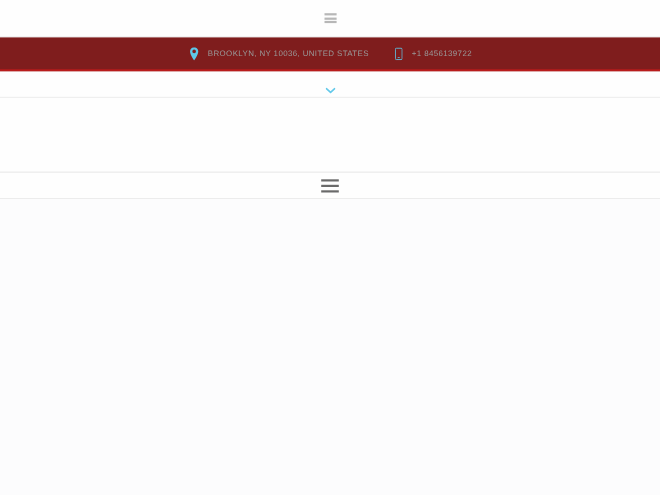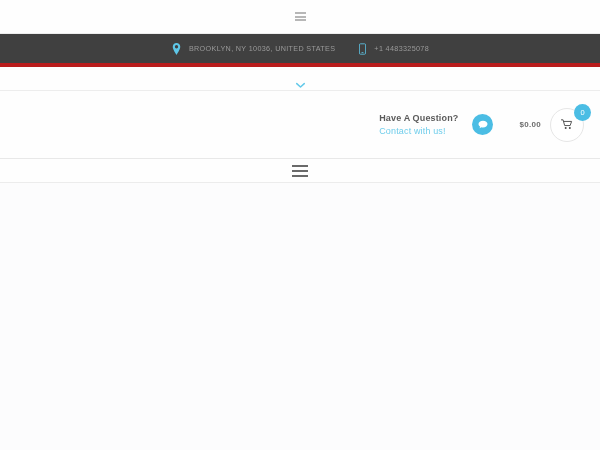--- a/index.html
+++ b/index.html
@@ -43,25 +43,25 @@
     display: block;
     height: 2px;
     width: 100%;
     background: #b7b7b7;
     border-radius: 0;
   }
 
   
   .infobar {
     height: 29px;
-    border-bottom: 4px solid #b91c1c;
-    display: flex;
-    align-items: center;
-    justify-content: center;
-    background: #404040;
+    border-bottom: 2px solid #b91c1c;
+    display: flex;
+    align-items: center;
+    justify-content: center;
+    background: #7f1d1d;
   }
   .info-list {
     display: flex;
     align-items: center;
     gap: 21px;
   }
   .info-item {
     display: flex;
     align-items: center;
     gap: 6px;
@@ -246,65 +246,38 @@
         <span class="info-text">BROOKLYN, NY 10036, UNITED STATES</span>
       </div>
 
       <div class="info-item">
         <span class="ico">
           <svg viewBox="0 0 10 16" width="7" height="12" aria-hidden="true">
             <rect x="0.6" y="0.6" width="8.8" height="14.8" rx="1.4" ry="1.4" fill="none" stroke="#5ec7e8" stroke-width="1.2"></rect>
             <rect x="3.4" y="12.2" width="3.2" height="1.2" rx="0.6" fill="#5ec7e8"></rect>
           </svg>
         </span>
-        <span class="info-text plain">+1 4483325078</span>
+        <span class="info-text plain">+1 8456139722</span>
       </div>
 
 
     </div>
   </div>
 
   <div class="chevronbar">
     <span class="chevron">
       <svg viewBox="0 0 12 8" width="9" height="7" aria-hidden="true">
         <path d="M1 1.5 L6 6 L11 1.5" fill="none" stroke="#63c9ea" stroke-width="2" stroke-linecap="round" stroke-linejoin="round"></path>
       </svg>
     </span>
   </div>
 
   <div class="mainhead">
     <div class="brand-slot"></div>
 
-    <div class="head-right">
-
-      <div class="question-block">
-        <div class="question-title">Have A Question?</div>
-        <a class="question-link" href="#">Contact with us!</a>
-      </div>
-
-      <div class="chat-circle">
-        <svg viewBox="0 0 16 14" width="10" height="9" aria-hidden="true">
-          <path d="M8 0.8C3.9 0.8 0.8 3.2 0.8 6.2c0 1.7 1 3.2 2.6 4.2-.1.9-.6 1.8-1.3 2.5 1.4-.2 2.6-.8 3.4-1.5.8.2 1.6.3 2.5.3 4.1 0 7.2-2.4 7.2-5.5S12.1.8 8 .8z" fill="#ffffff"></path>
-        </svg>
-      </div>
-
-      <div class="cart-price">$0.00</div>
-
-      <div class="cart-wrap">
-        <div class="cart-circle">
-          <svg viewBox="0 0 18 16" width="12" height="11" aria-hidden="true">
-            <path d="M0.5 1h2.6l2.4 8.6h8.2l2.2-6.2H4.6" fill="none" stroke="#4a4a4a" stroke-width="1.4" stroke-linecap="round" stroke-linejoin="round"></path>
-            <circle cx="7" cy="13.4" r="1.5" fill="#4a4a4a"></circle>
-            <circle cx="13.2" cy="13.4" r="1.5" fill="#4a4a4a"></circle>
-          </svg>
-        </div>
-        <div class="cart-badge">0</div>
-      </div>
-
-    </div>
   </div>
 
   <div class="navbar">
     <div class="nav-burger">
       <span></span>
       <span></span>
       <span></span>
     </div>
   </div>
 

